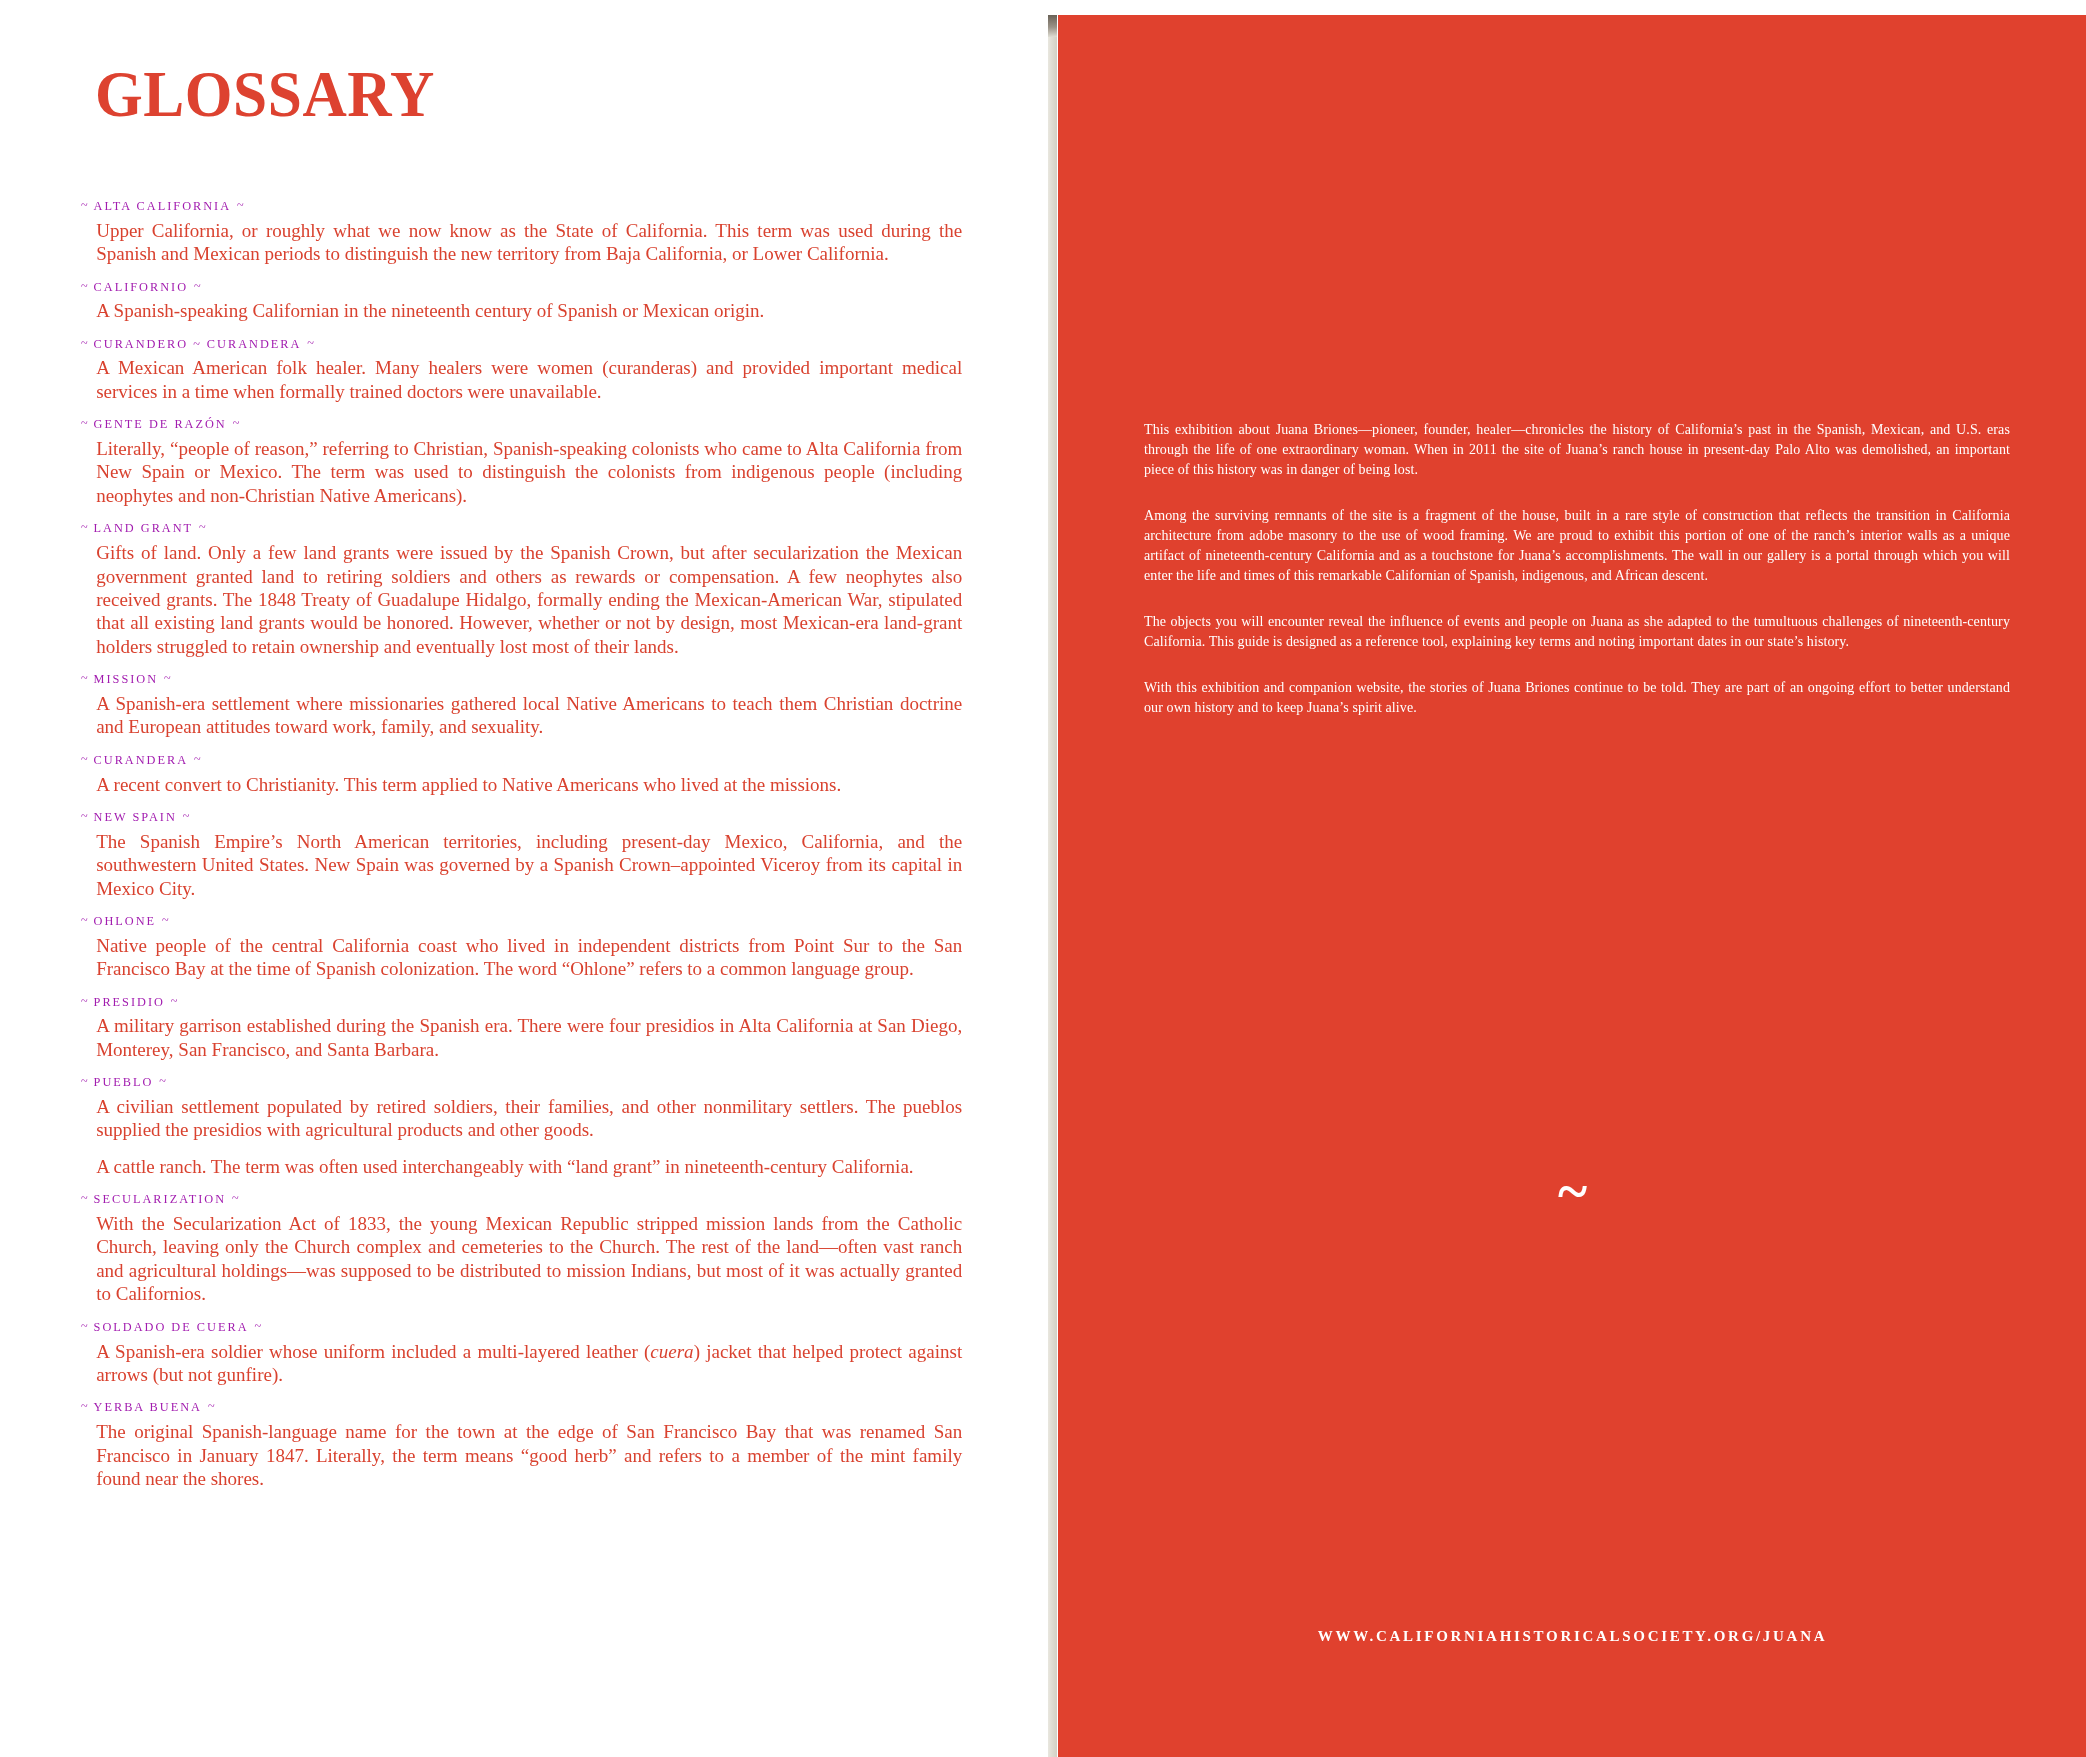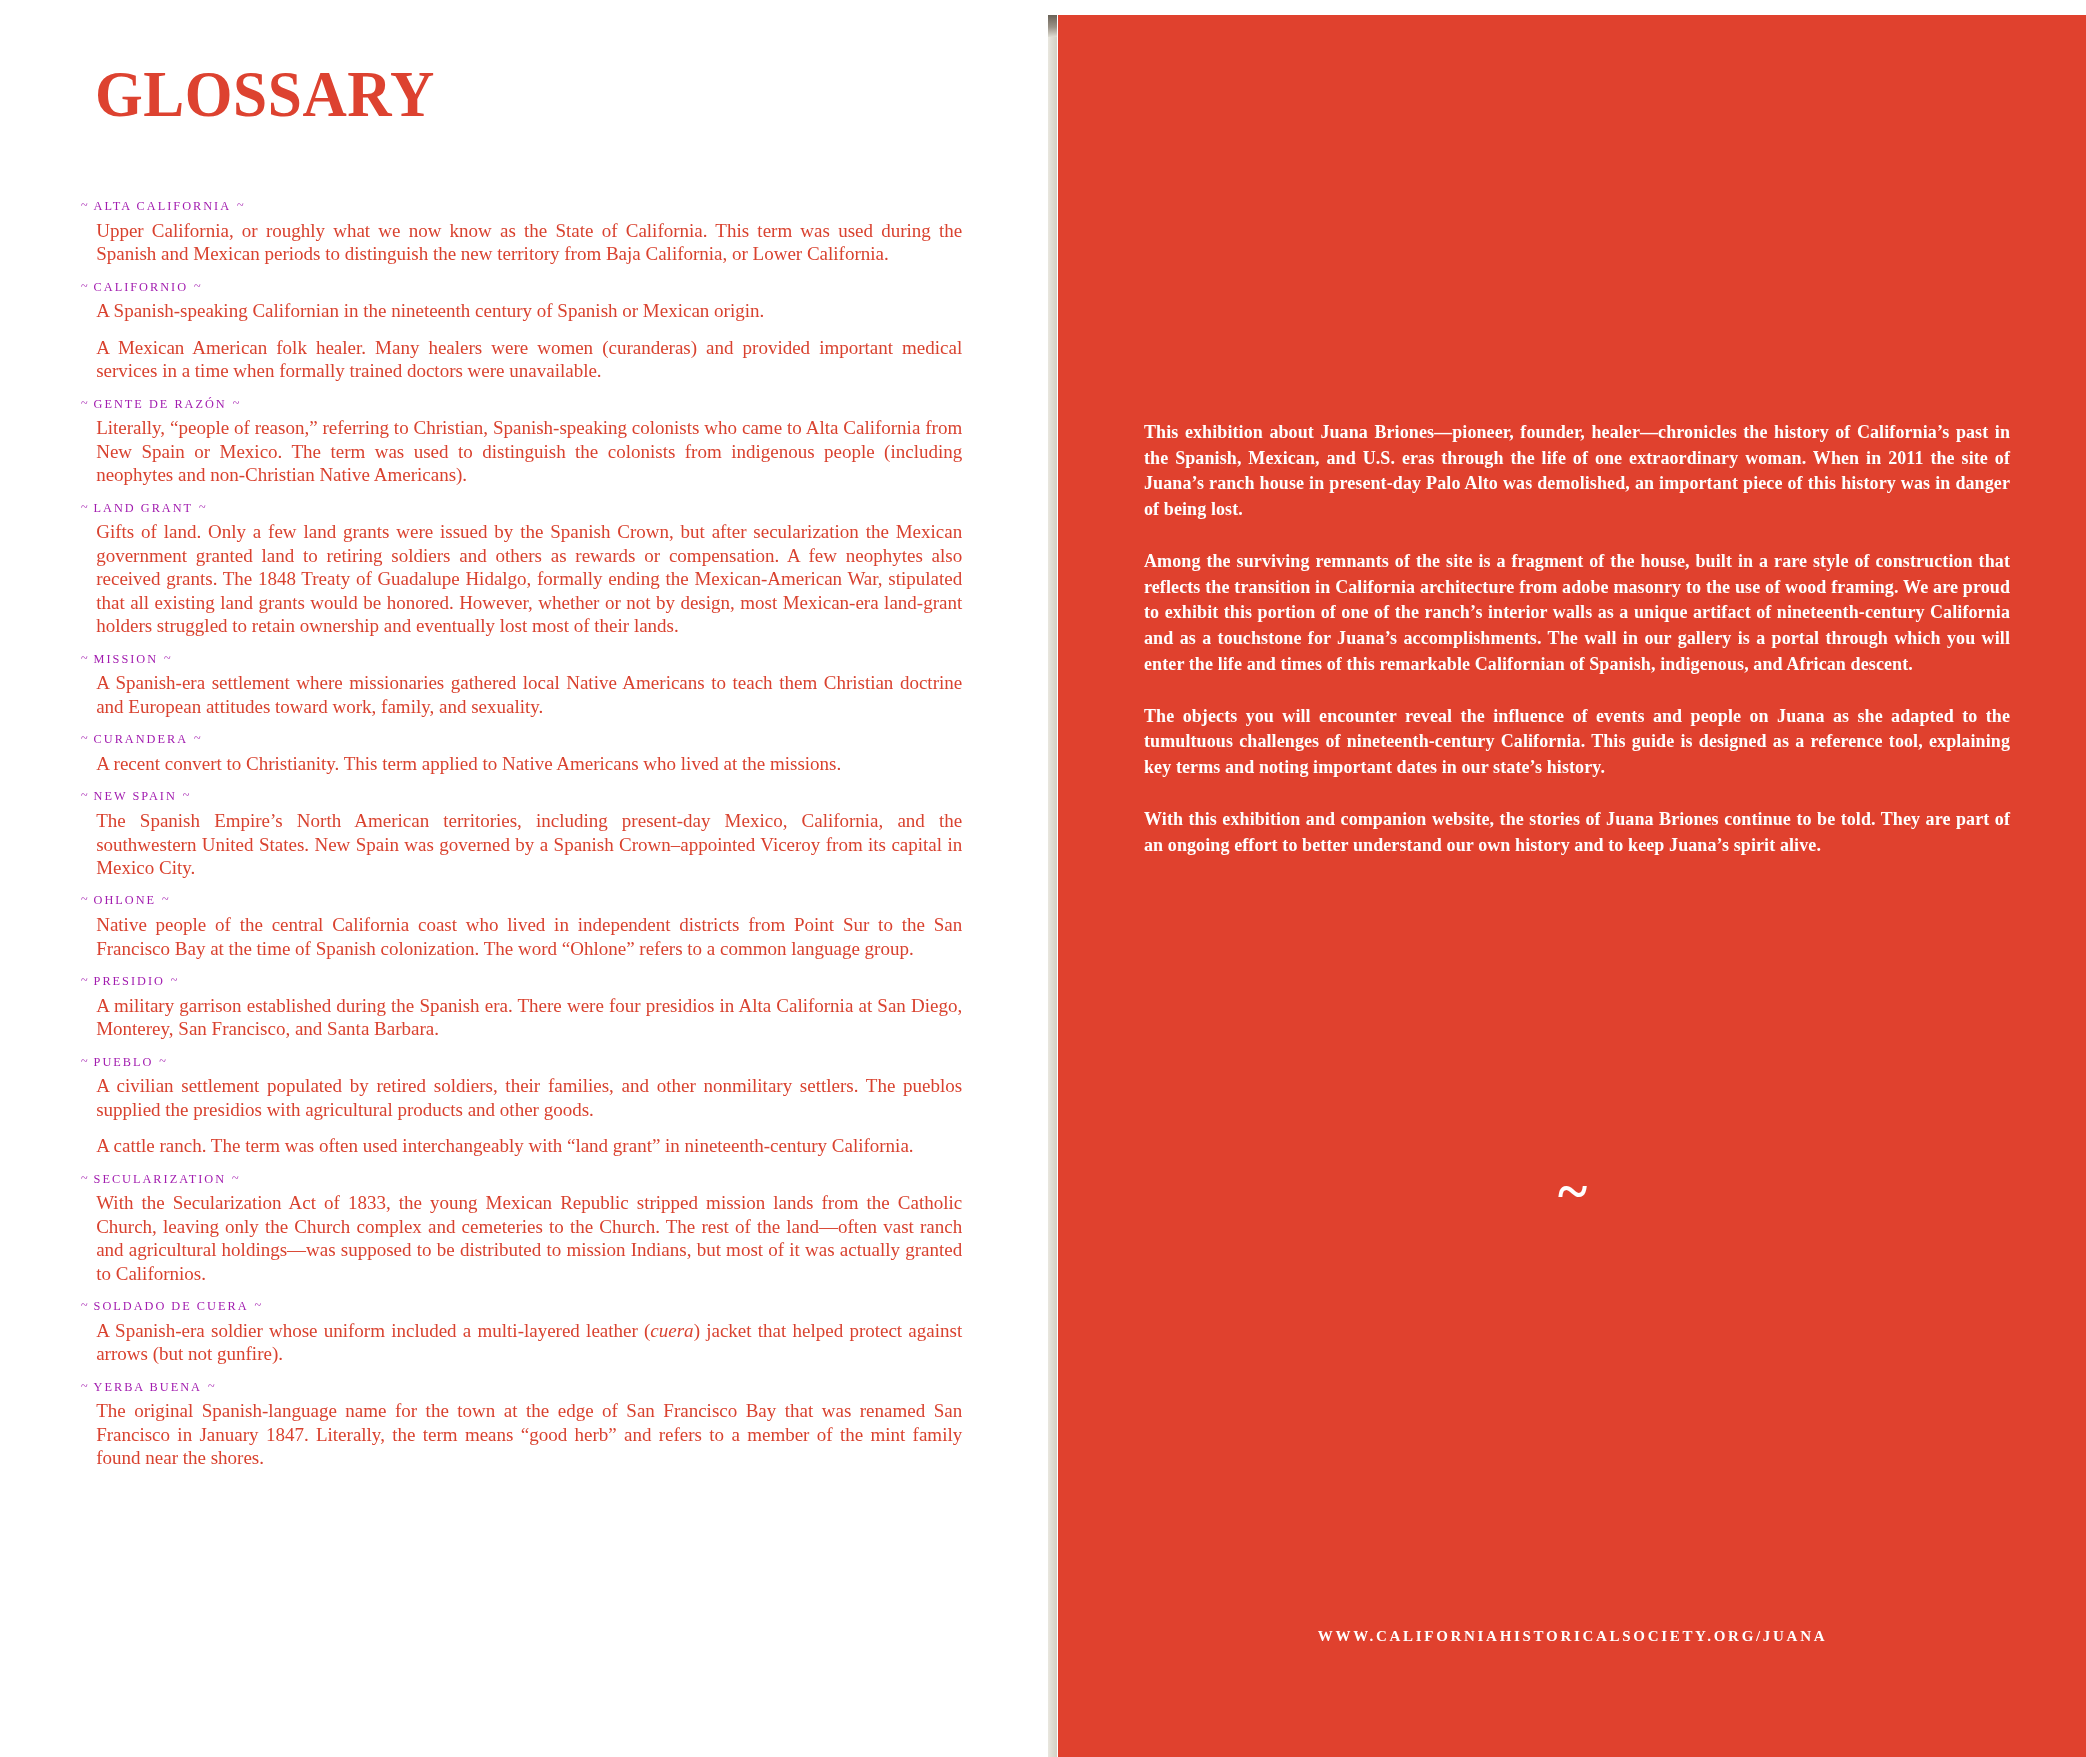--- a/index.html
+++ b/index.html
@@ -96,24 +96,24 @@
     background: #e0412e;
   }
   .intro {
     position: absolute;
     left: 86px;
     top: 405px;
     width: 866px;
   }
   .intro p {
     color: #ffffff;
-    font-size: 18px;
+    font-size: 14px;
     line-height: 1.43;
     text-align: justify;
-    font-weight: 700;
+    font-weight: 400;
     margin: 0 0 26px 0;
     letter-spacing: 0.1px;
   }
   .intro p:last-child { margin-bottom: 0; }
   .ornament {
     position: absolute;
     left: 0; right: 0;
     top: 1148px;
     text-align: center;
     color: #ffffff;
@@ -145,20 +145,21 @@
     <div class="glossary-list">
         <div class="entry">
           <div class="term"><span class="tilde">~</span><span class="term-text">ALTA CALIFORNIA</span><span class="tilde">~</span></div>
           <p class="def">Upper California, or roughly what we now know as the State of California. This term was used during the Spanish and Mexican periods to distinguish the new territory from Baja California, or Lower California.</p>
         </div>
         <div class="entry">
           <div class="term"><span class="tilde">~</span><span class="term-text">CALIFORNIO</span><span class="tilde">~</span></div>
           <p class="def">A Spanish-speaking Californian in the nineteenth century of Spanish or Mexican origin.</p>
         </div>
         <div class="entry">
+          <div class="term"><span class="tilde">~</span><span class="term-text">CURANDERO ~ CURANDERA</span><span class="tilde">~</span></div>
           <p class="def">A Mexican American folk healer. Many healers were women (curanderas) and provided important medical services in a time when formally trained doctors were unavailable.</p>
         </div>
         <div class="entry">
           <div class="term"><span class="tilde">~</span><span class="term-text">GENTE DE RAZÓN</span><span class="tilde">~</span></div>
           <p class="def">Literally, “people of reason,” referring to Christian, Spanish-speaking colonists who came to Alta California from New Spain or Mexico. The term was used to distinguish the colonists from indigenous people (including neophytes and non-Christian Native Americans).</p>
         </div>
         <div class="entry">
           <div class="term"><span class="tilde">~</span><span class="term-text">LAND GRANT</span><span class="tilde">~</span></div>
           <p class="def">Gifts of land. Only a few land grants were issued by the Spanish Crown, but after secularization the Mexican government granted land to retiring soldiers and others as rewards or compensation. A few neophytes also received grants. The 1848 Treaty of Guadalupe Hidalgo, formally ending the Mexican-American War, stipulated that all existing land grants would be honored. However, whether or not by design, most Mexican-era land-grant holders struggled to retain ownership and eventually lost most of their lands.</p>
         </div>

